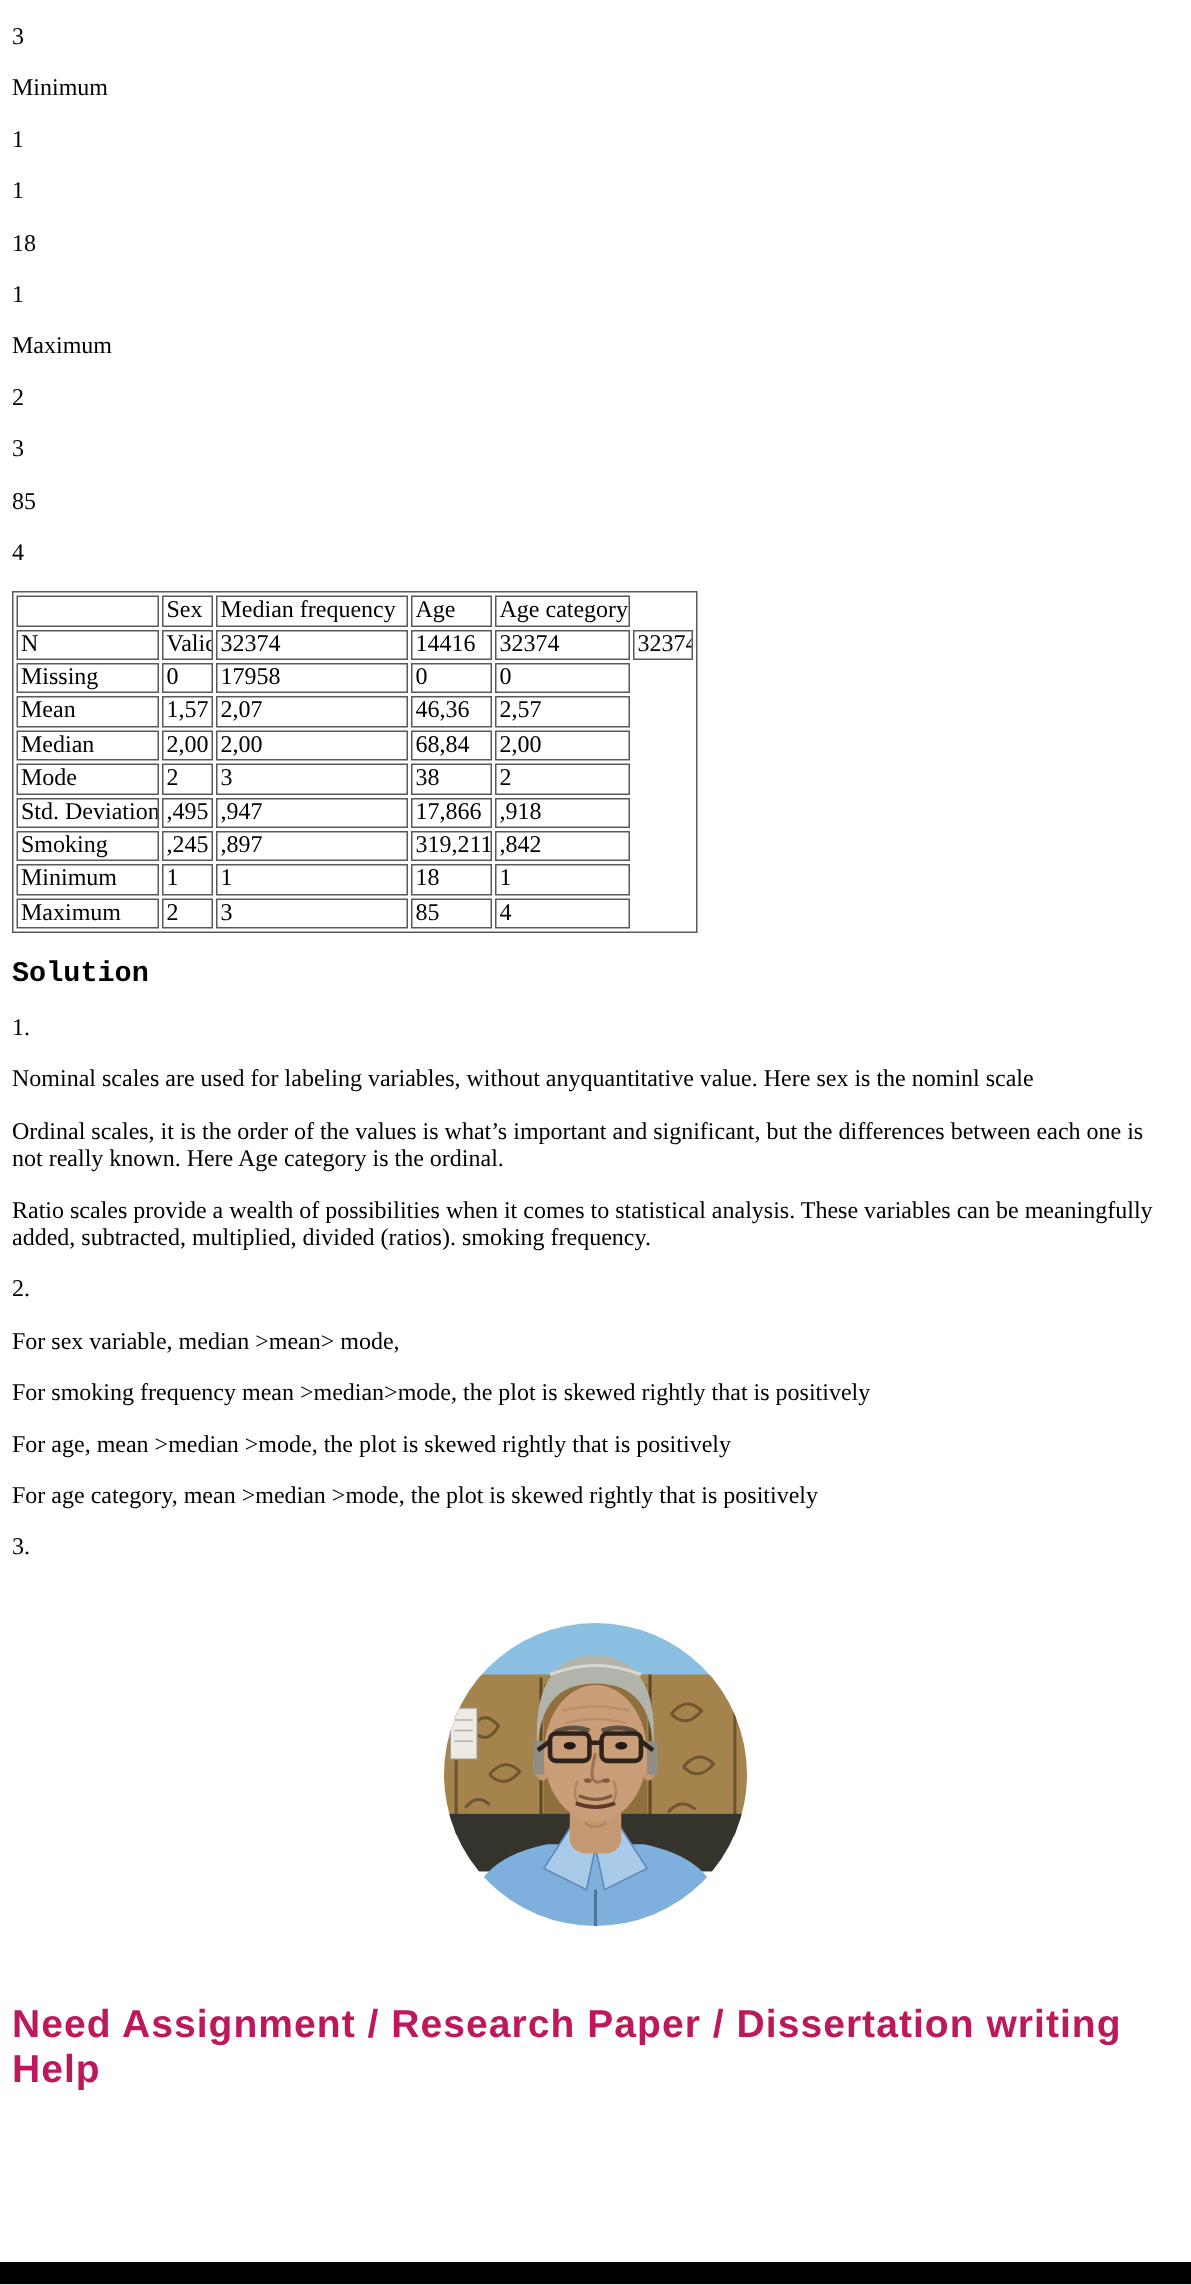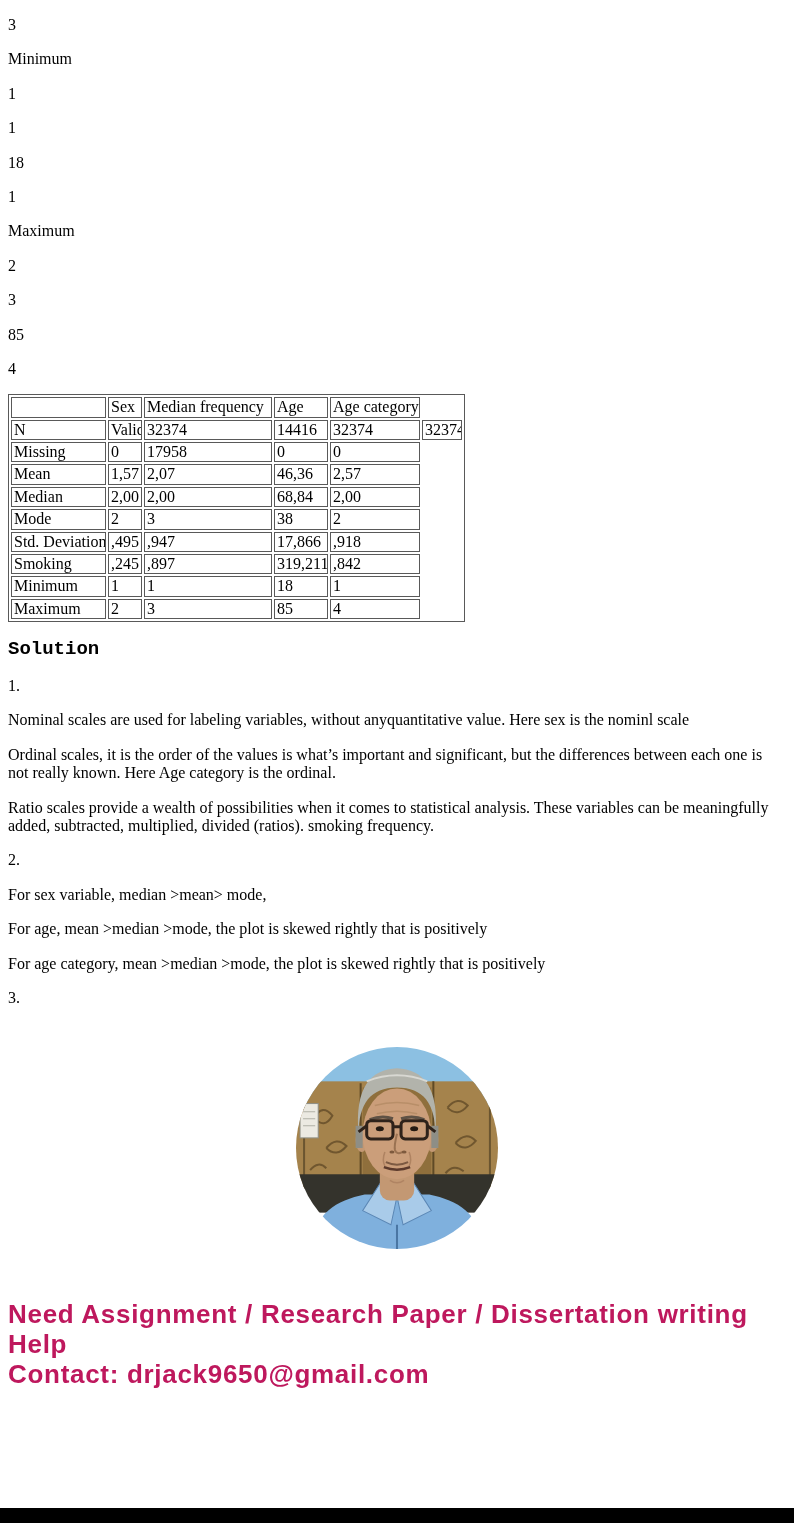--- a/index.html
+++ b/index.html
@@ -170,20 +170,21 @@
 
   <h3 class="solution-heading">Solution</h3>
 
   <p class="para">1.</p>
   <p class="para">Nominal scales are used for labeling variables, without anyquantitative value. Here sex is the nominl scale</p>
   <p class="para">Ordinal scales, it is the order of the values is what’s important and significant, but the differences between each one is not really known. Here Age category is the ordinal.</p>
   <p class="para">Ratio scales provide a wealth of possibilities when it comes to statistical analysis. These variables can be meaningfully added, subtracted, multiplied, divided (ratios). smoking frequency.</p>
 
   <p class="para">2.</p>
   <p class="para">For sex variable, median &gt;mean&gt; mode,</p>
+  <p class="para">For smoking frequency mean &gt;median&gt;mode, the plot is skewed rightly that is positively</p>
   <p class="para">For age, mean &gt;median &gt;mode, the plot is skewed rightly that is positively</p>
   <p class="para">For age category, mean &gt;median &gt;mode, the plot is skewed rightly that is positively</p>
 
   <p class="para">3.</p>
 
   <div class="photo-wrap">
     <div class="avatar">
       <svg width="202" height="202" viewBox="0 0 200 200" xmlns="http://www.w3.org/2000/svg">
 
         <rect x="0" y="0" width="200" height="60" fill="#8cc0e2"></rect>
@@ -260,18 +261,17 @@
 
         <path d="M89,114 Q100,119 111,114" stroke="#7d5a42" stroke-width="2" fill="none"></path>
         <path d="M87,119 Q100,124 113,119" stroke="#5c3a2c" stroke-width="2.5" fill="none"></path>
         <path d="M93,132 q7,5 14,0" stroke="#a87c5c" stroke-width="1.5" fill="none" opacity="0.7"></path>
       </svg>
     </div>
   </div>
 
   <div class="promo">
     <div>Need Assignment / Research Paper / Dissertation writing Help</div>
-    <div>Contact: drjack9650@gmail.com</div>
   </div>
 
   <div class="footer-bar"></div>
 
 </div>
 
 </body></html>

